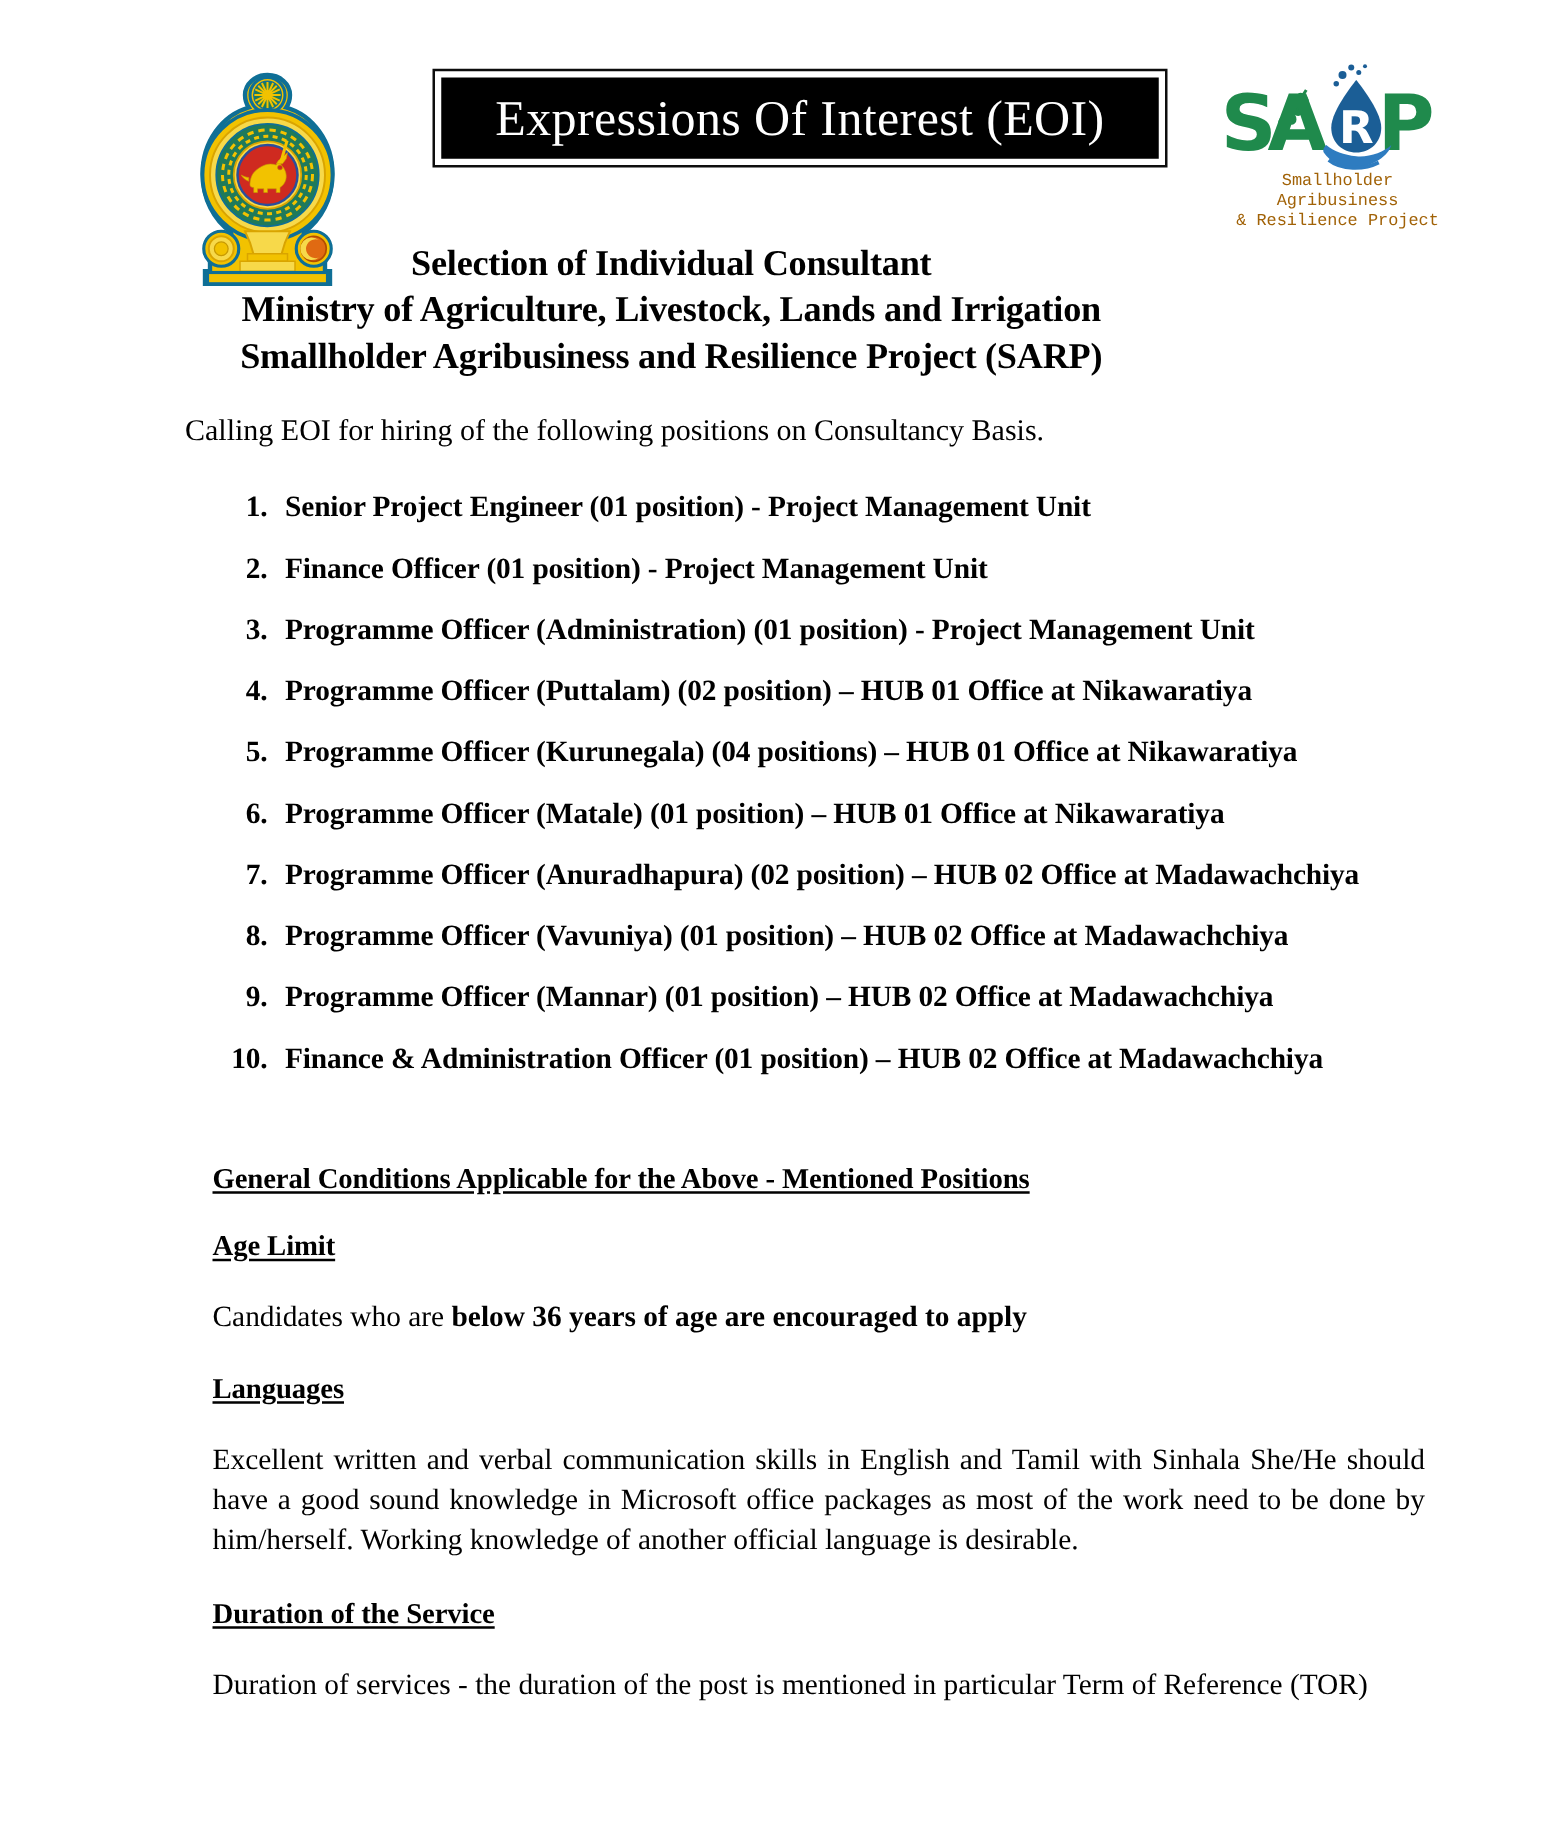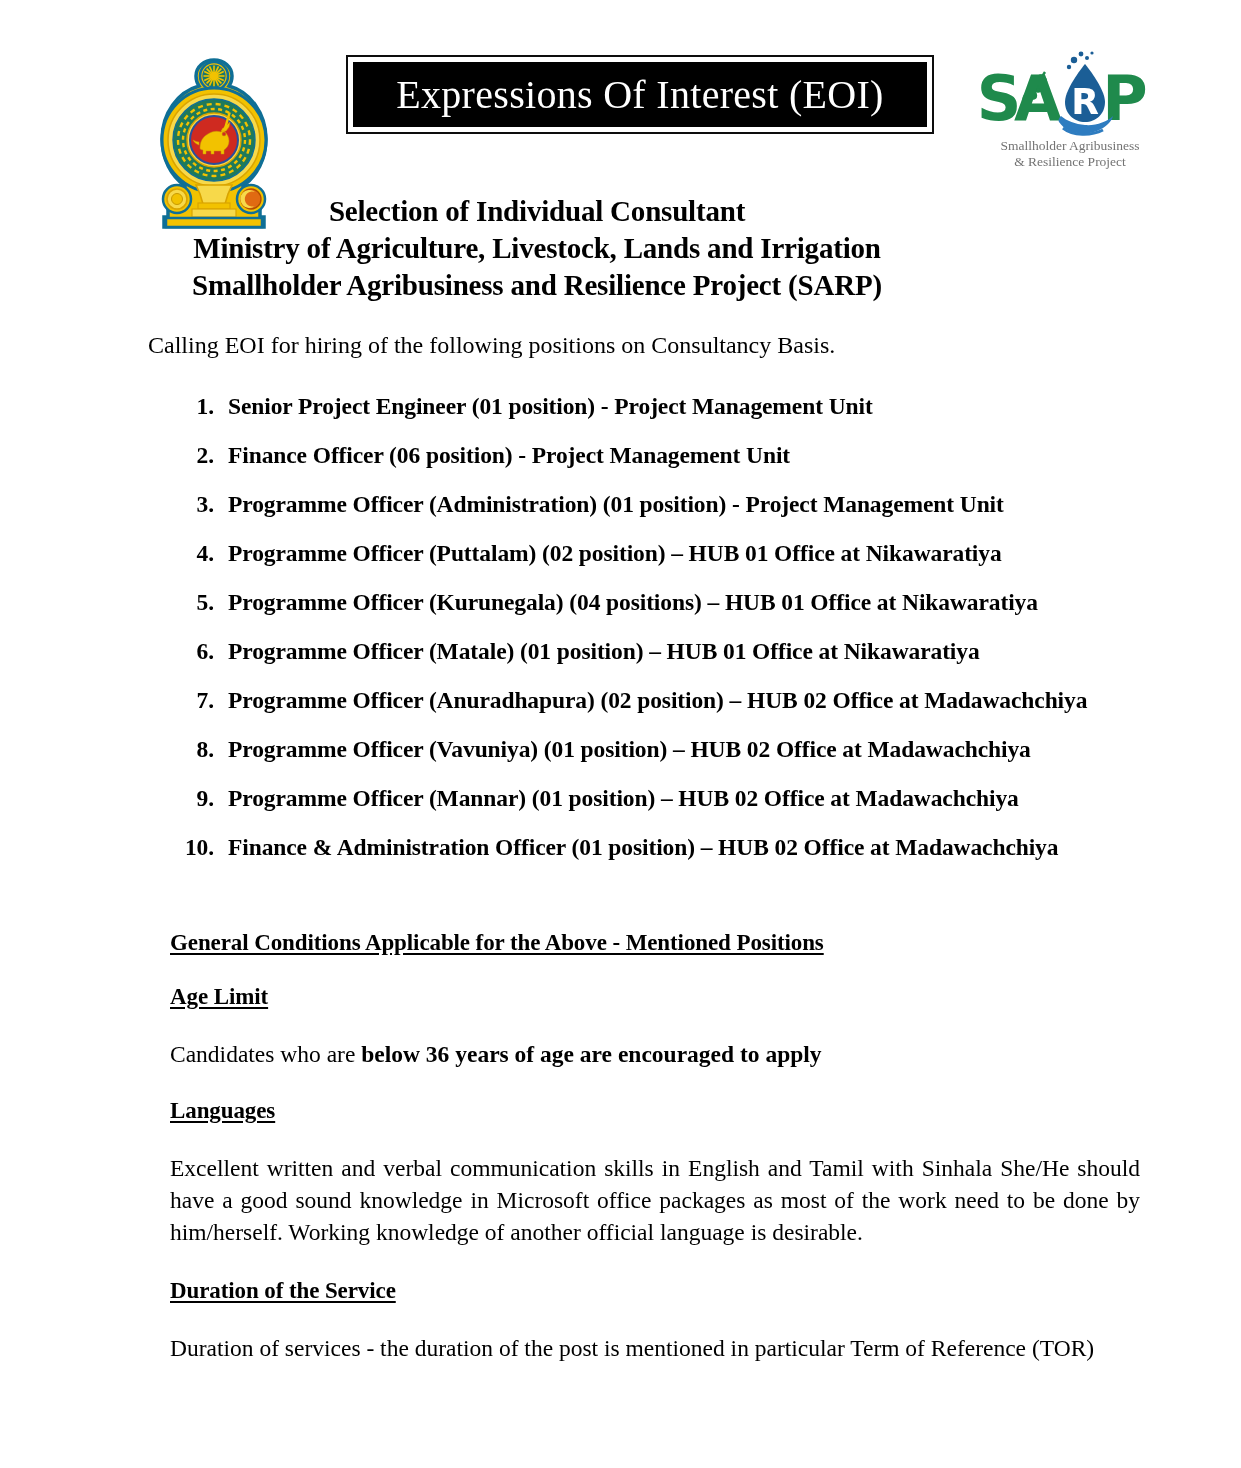--- a/index.html
+++ b/index.html
@@ -62,24 +62,24 @@
     width: 190px;
     text-align: center;
   }
   #sarp-mark {
     width: 190px;
     height: 88px;
     display: block;
   }
   #sarp-caption {
     margin-top: 2px;
-    font-family: Liberation Serif, serif;
+    font-family: Liberation Mono, monospace;
     font-size: 13.5px;
     line-height: 16px;
-    color: #737373;
+    color: #a16207;
     font-weight: 500;
   }
 
   
   #doc-titles {
     position: absolute;
     top: 193px;
     left: 0;
     width: 1074px;
     text-align: center;
@@ -263,21 +263,21 @@
 
   <p class="intro">Calling EOI for hiring of the following positions on Consultancy Basis.</p>
 
   <ol id="position-list">
     <li>
       <span class="num">1.</span>
       <span>Senior Project Engineer (01 position) - Project Management Unit</span>
     </li>
     <li>
       <span class="num">2.</span>
-      <span>Finance Officer (06 position) - Project Management Unit</span>
+      <span>Finance Officer (01 position) - Project Management Unit</span>
     </li>
     <li>
       <span class="num">3.</span>
       <span>Programme Officer (Administration) (01 position) - Project Management Unit</span>
     </li>
     <li>
       <span class="num">4.</span>
       <span>Programme Officer (Puttalam) (02 position) – HUB 01 Office at Nikawaratiya</span>
     </li>
     <li>

